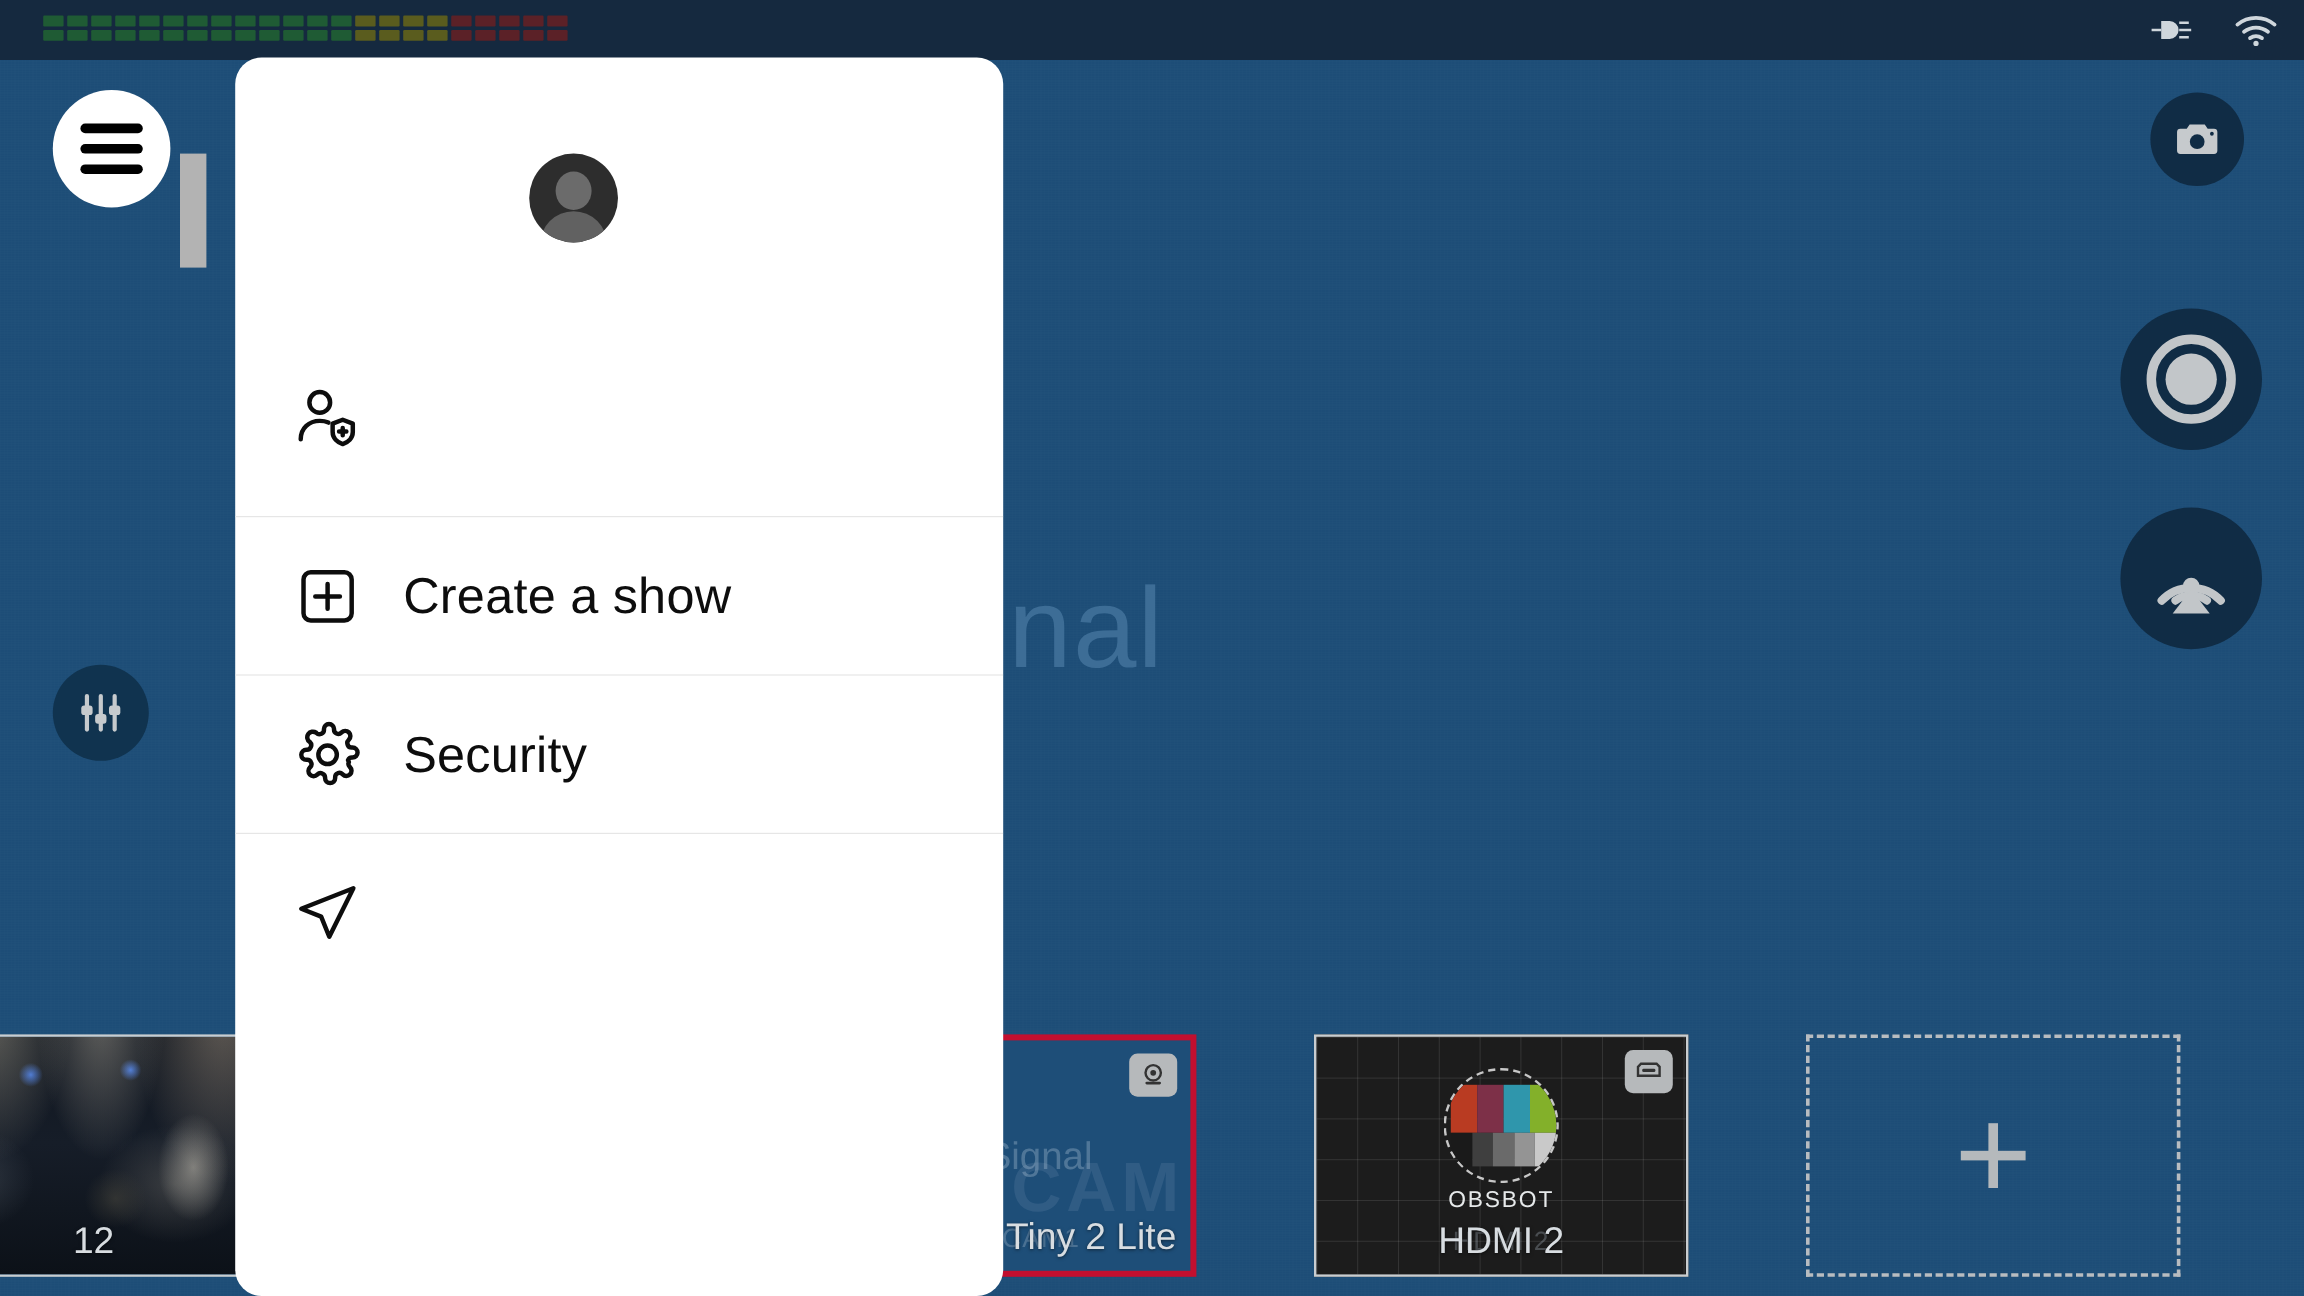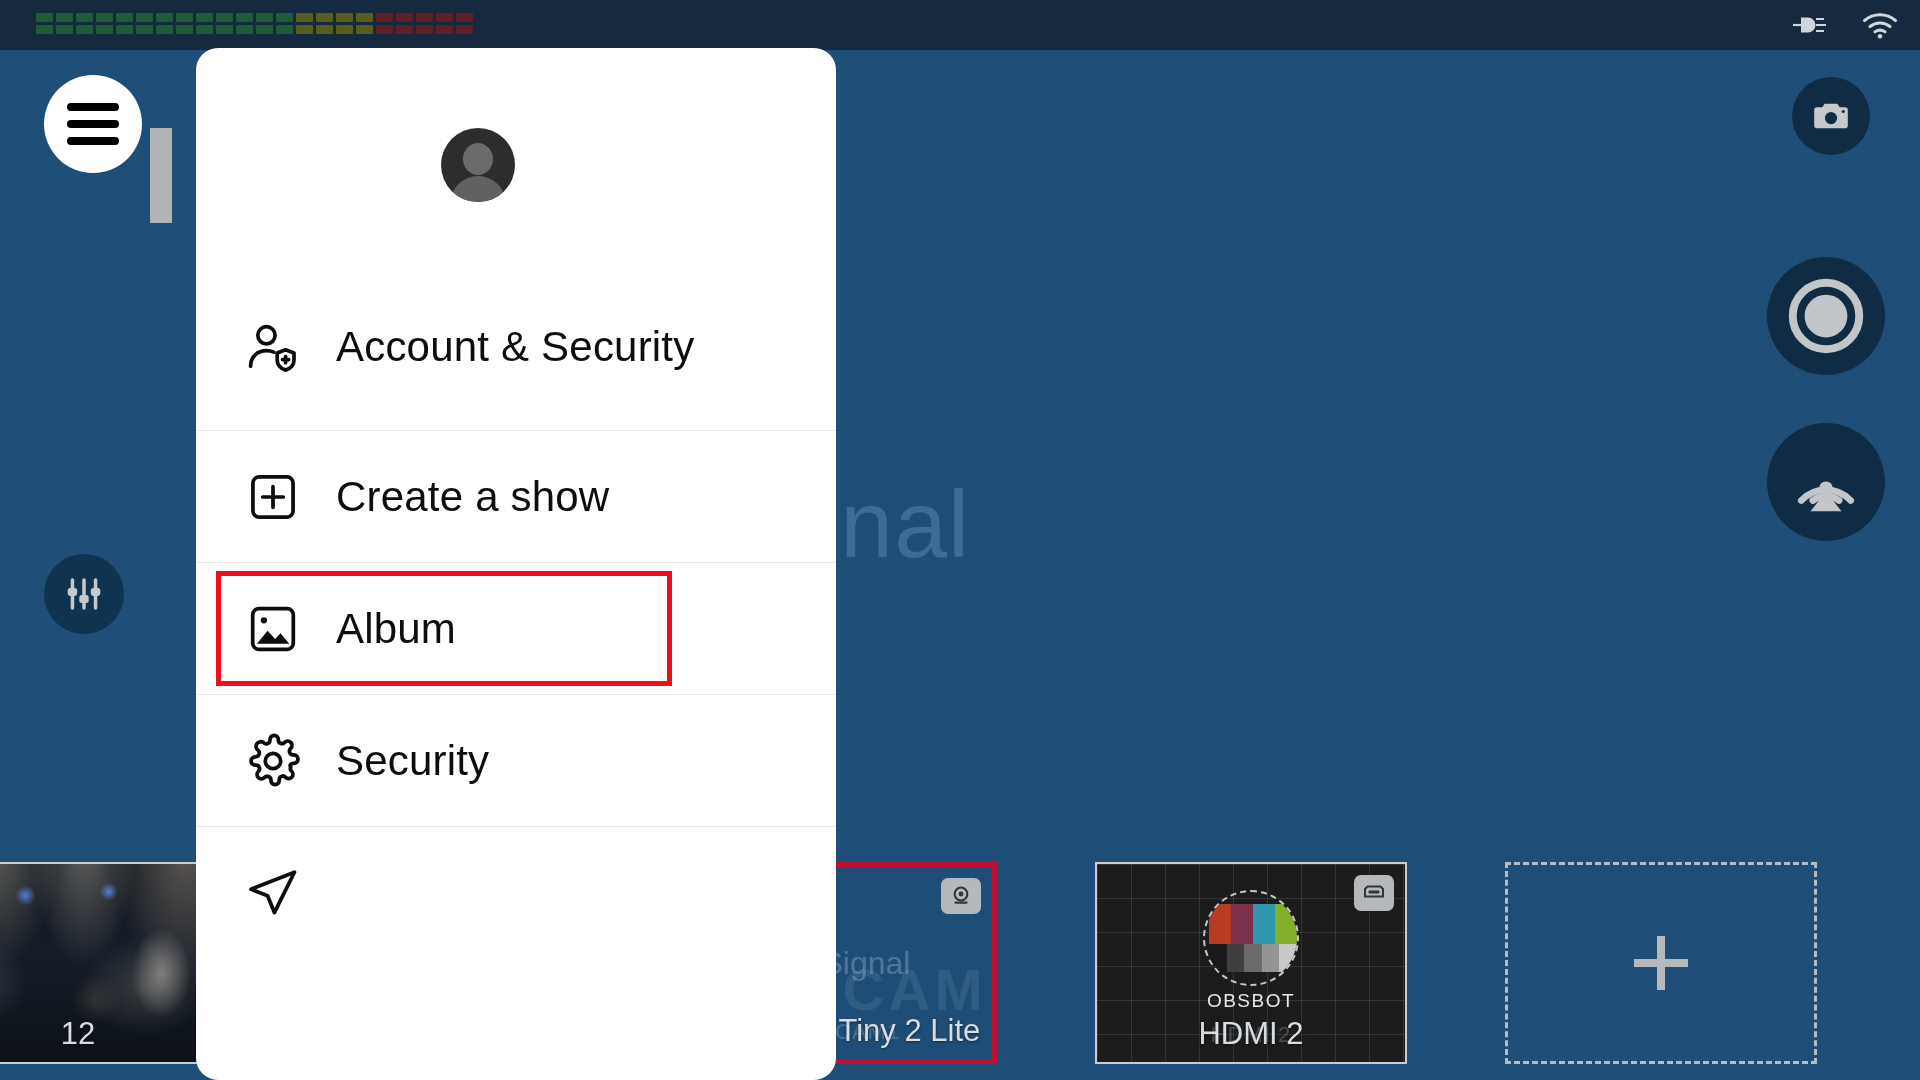--- a/index.html
+++ b/index.html
@@ -421,41 +421,30 @@
     <div id="menu-list">
         <div class="menu-item" id="acct-item">
           <span class="menu-icon">
             <svg viewBox="0 0 24 24" width="56" height="56">
               <circle cx="9.2" cy="7" r="3.7" fill="none" stroke="#0d0d0d" stroke-width="1.6" stroke-linecap="round" stroke-linejoin="round"></circle>
               <path d="M2.4 20.2c0-4 3-6.6 6.8-6.6 1.1 0 2.2.2 3.1.6" fill="none" stroke="#0d0d0d" stroke-width="1.6" stroke-linecap="round" stroke-linejoin="round"></path>
               <path d="M17.4 13.2l3.6 1.4v3c0 2.2-1.7 3.7-3.6 4.3-1.9-.6-3.6-2.1-3.6-4.3v-3z" fill="none" stroke="#0d0d0d" stroke-width="1.6" stroke-linecap="round" stroke-linejoin="round"></path>
               <path d="M17.4 16.1v2.6M16.1 17.4h2.6" fill="none" stroke="#0d0d0d" stroke-width="1.6" stroke-linecap="round" stroke-linejoin="round"></path>
             </svg>
           </span>
-          <span class="menu-label">Account &amp; Security</span>
         </div>
         <div class="menu-item">
           <span class="menu-icon">
             <svg viewBox="0 0 24 24" width="56" height="56">
               <rect x="3.4" y="3.4" width="17.2" height="17.2" rx="2.6" fill="none" stroke="#0d0d0d" stroke-width="1.6" stroke-linecap="round" stroke-linejoin="round"></rect>
               <path d="M12 7.6v8.8M7.6 12h8.8" fill="none" stroke="#0d0d0d" stroke-width="1.6" stroke-linecap="round" stroke-linejoin="round"></path>
             </svg>
           </span>
           <span class="menu-label">Create a show</span>
         </div>
-        <div class="menu-item highlight">
-          <span class="menu-icon">
-            <svg viewBox="0 0 24 24" width="56" height="56">
-              <rect x="3.3" y="3.3" width="17.4" height="17.4" rx="2.6" fill="none" stroke="#0d0d0d" stroke-width="1.6" stroke-linecap="round" stroke-linejoin="round"></rect>
-              <circle cx="8.1" cy="8.3" r="1.35" fill="#0d0d0d"></circle>
-              <path d="M5.1 18.3l4.6-5.6 3.2 3.6 2.3-2.5 3.8 4.5z" fill="#0d0d0d"></path>
-            </svg>
-          </span>
-          <span class="menu-label">Album</span>
-        </div>
         <div class="menu-item">
           <span class="menu-icon">
             <svg viewBox="0 0 24 24" width="56" height="56">
               <circle cx="12" cy="12" r="3.3" fill="none" stroke="#0d0d0d" stroke-width="1.6" stroke-linecap="round" stroke-linejoin="round"></circle>
               <path d="M19.6 14.6a1.5 1.5 0 0 0 .3 1.7l.1.1a1.8 1.8 0 1 1-2.6 2.6l-.1-.1a1.5 1.5 0 0 0-1.7-.3 1.5 1.5 0 0 0-.9 1.4v.3a1.8 1.8 0 1 1-3.6 0v-.2a1.5 1.5 0 0 0-1-1.4 1.5 1.5 0 0 0-1.7.3l-.1.1a1.8 1.8 0 1 1-2.6-2.6l.1-.1a1.5 1.5 0 0 0 .3-1.7 1.5 1.5 0 0 0-1.4-.9h-.3a1.8 1.8 0 0 1 0-3.6h.2a1.5 1.5 0 0 0 1.4-1 1.5 1.5 0 0 0-.3-1.7l-.1-.1A1.8 1.8 0 1 1 7.9 4.1l.1.1a1.5 1.5 0 0 0 1.7.3h.1a1.5 1.5 0 0 0 .9-1.4v-.3a1.8 1.8 0 1 1 3.6 0v.2a1.5 1.5 0 0 0 .9 1.4 1.5 1.5 0 0 0 1.7-.3l.1-.1a1.8 1.8 0 1 1 2.6 2.6l-.1.1a1.5 1.5 0 0 0-.3 1.7v.1a1.5 1.5 0 0 0 1.4.9h.3a1.8 1.8 0 1 1 0 3.6h-.2a1.5 1.5 0 0 0-1.4.9z" fill="none" stroke="#0d0d0d" stroke-width="1.6" stroke-linecap="round" stroke-linejoin="round"></path>
             </svg>
           </span>
           <span class="menu-label">Security</span>
         </div>
         <div class="menu-item">

